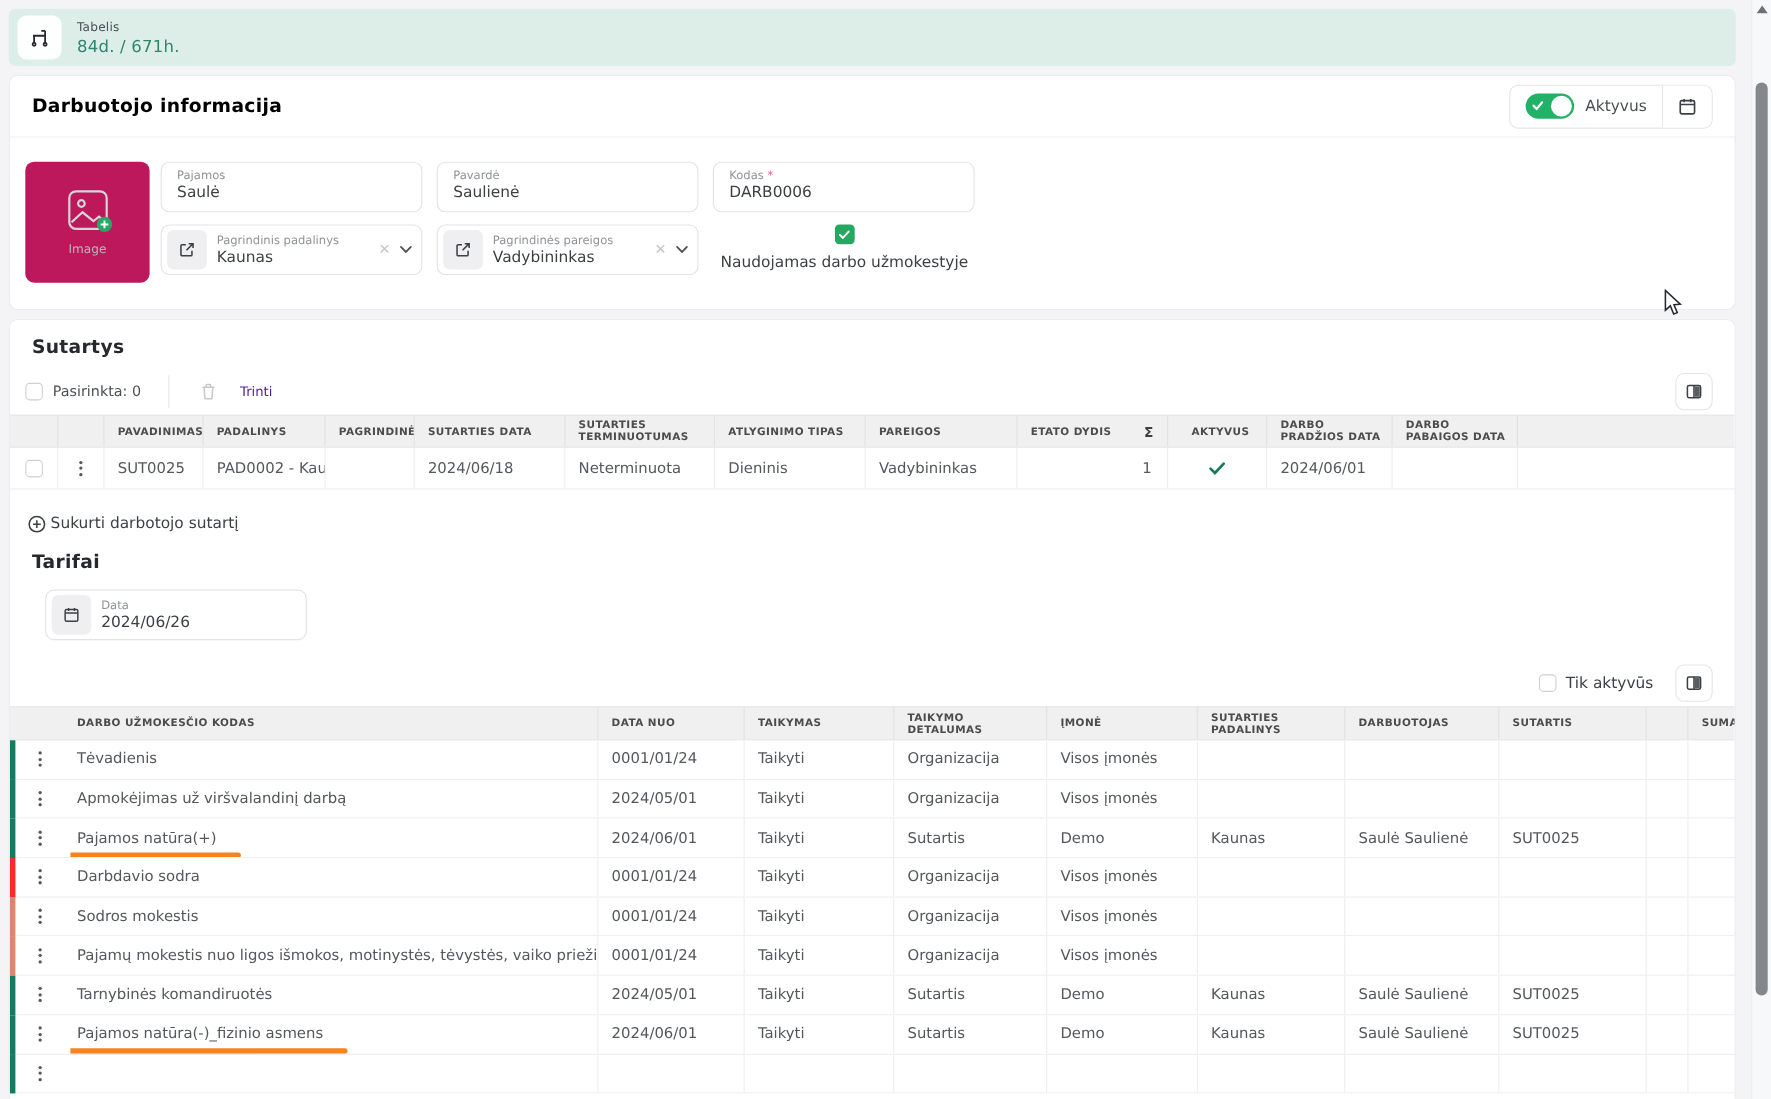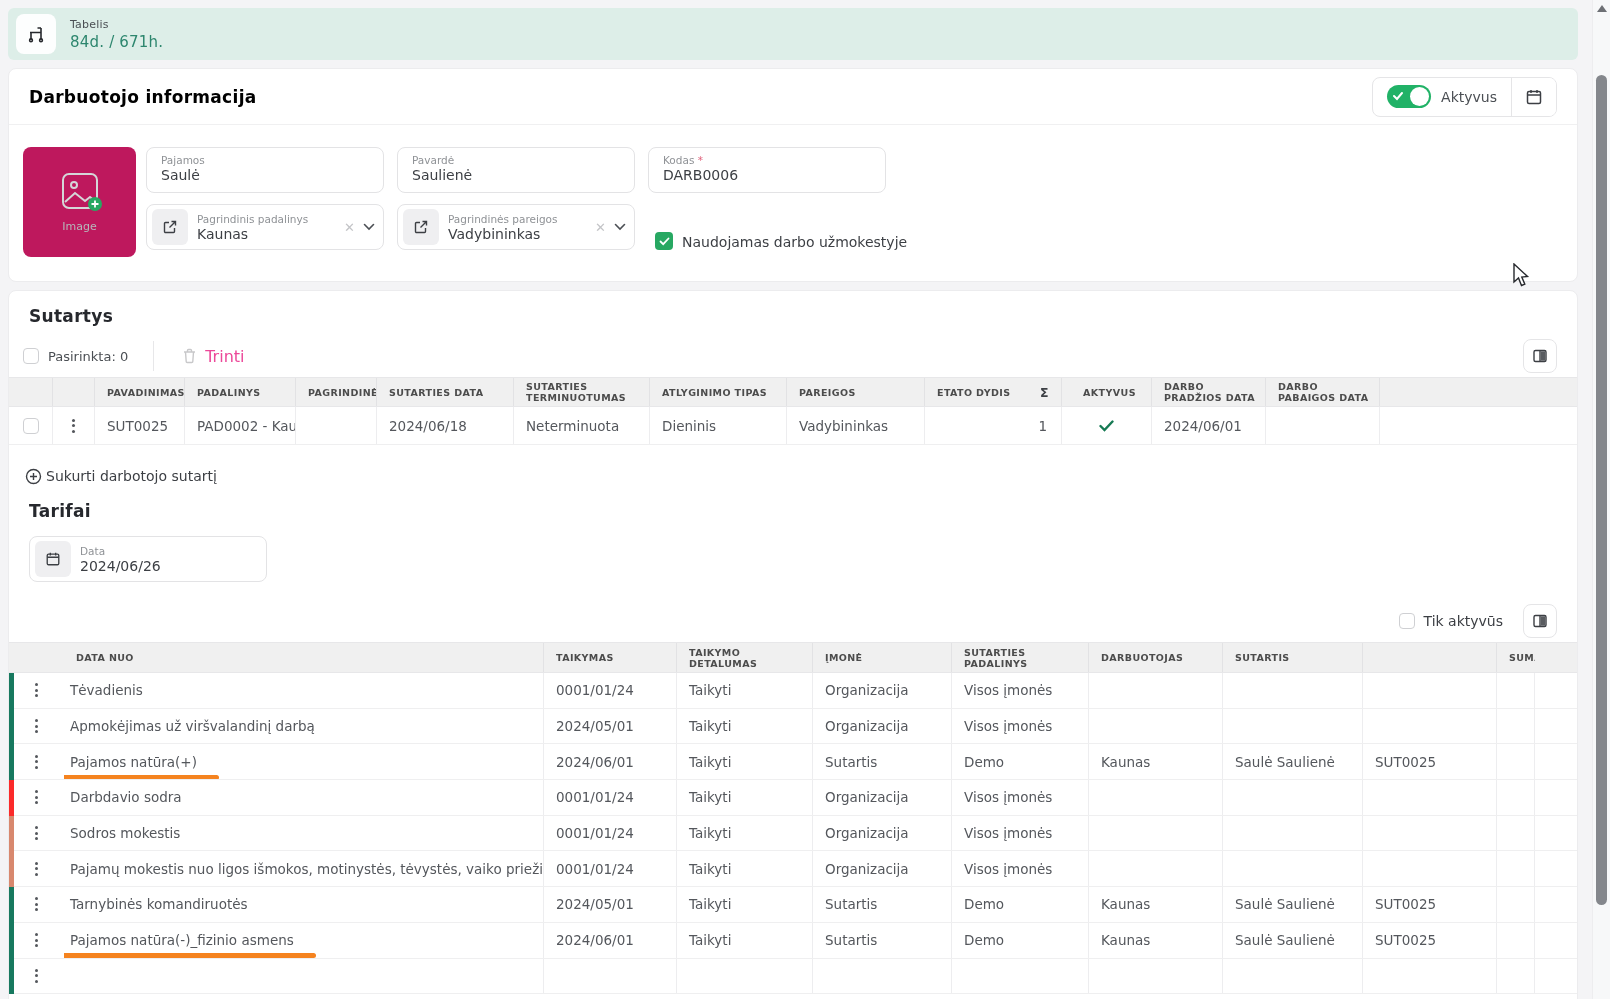--- a/index.html
+++ b/index.html
@@ -46,32 +46,32 @@
   .fbox .flabel { font-size:10.5px; color:#8f9296; }
   .fbox .fvalue { font-size:14px; color:#3c3f44; margin-top:1px; white-space:nowrap; overflow:hidden; }
   .req { color:#e0607a; }
   .selbox { width:238px; height:46px; border:1px solid #e3e3e5; border-radius:8px; background:#fff; display:flex; align-items:center; padding:0 8px 0 5px; }
   .sel-icon { width:36px; height:36px; background:#efeff1; border-radius:6px; display:flex; align-items:center; justify-content:center; flex:none; }
   .sel-texts { margin-left:9px; flex:1; min-width:0; }
   .sel-texts .flabel { font-size:10.5px; color:#8f9296; }
   .sel-texts .fvalue { font-size:14px; color:#3c3f44; margin-top:1px; white-space:nowrap; overflow:hidden; }
   .sel-clear { color:#c3c4c7; font-size:13px; padding:0 4px; cursor:pointer; }
   .chev { margin-left:4px; }
-  .cb-row { display:flex; align-items:flex-end; gap:9px; padding-left:7px; height:46px; }
+  .cb-row { display:flex; align-items:center; gap:9px; padding-left:7px; height:46px;flex-direction:column; }
   .cb-green { width:18px; height:18px; background:#27a862; border-radius:4px; display:flex; align-items:center; justify-content:center; flex:none; }
   .cb-label { font-size:14px; color:#3c3f44; }
 
   
   .main-card { padding-top:14px; height:720px; overflow:hidden; position:relative; }
   .section-title { font-size:17px; font-weight:bold; color:#26282d; letter-spacing:.3px; padding:0 20px; line-height:22px; }
   .toolbar { display:flex; align-items:center; margin-top:12px; height:34px; padding:0 20px 0 14px; }
   .checkbox { width:16px; height:16px; border:1.5px solid #cfd0d3; border-radius:4px; background:#fff; flex:none; }
   .toolbar .tb-label { font-size:13px; color:#4b4f54; margin-left:9px; }
   .toolbar .v-sep { width:1px; height:30px; background:#e7e7e9; margin:0 28px 0 25px; }
-  .tb-delete { display:flex; align-items:center; gap:8px; color:#ec4899; font-size:16px; }
+  .tb-delete { display:flex; align-items:center; gap:21px; color:#4c1d95; font-size:12px; }
   .col-btn { margin-left:auto; width:34px; height:34px; border:1px solid #e5e5e7; border-radius:8px; background:#fff; display:flex; align-items:center; justify-content:center; cursor:pointer; }
 
   
   .grid-row { display:grid; align-items:stretch; }
   .s-cols { grid-template-columns:44px 42px 90px 111px 81px 137px 136px 137px 138px 137px 90px 114px 114px 1fr; }
   .t-cols { grid-template-columns:55px 480px 133px 136px 139px 137px 134px 140px 134px 38px 1fr; }
   .thead { background:#f0f0f0; border-top:1px solid #e7e7e9; border-bottom:1px solid #e7e7e9; }
   .thead .hc { font-size:9.5px; font-weight:bold; color:#4c4c4c; text-transform:uppercase; letter-spacing:.4px; display:flex; align-items:center; padding:2px 6px 2px 12px; border-right:1px solid #e2e2e4; line-height:11px; overflow:hidden; }
   .thead .hc:last-child { border-right:none; }
   .s-head { height:30px; margin-top:4px; }
@@ -88,21 +88,21 @@
   .t-kebab { border-right:none !important; padding-left:22px; }
   .stripe { position:absolute; left:0; top:0; bottom:-1px; width:5px; }
   .stripe-green { background:#17795f; }
   .stripe-red { background:#fb2a2a; }
   .stripe-salmon { background:#d8886e; }
   .code-wrap { position:relative; display:inline-block; max-width:100%; }
   .code-underline { position:absolute; left:-17px; right:-22px; bottom:-10px; height:5px; border-radius:3px; background:#f5831f; }
 
   .create-link { display:flex; align-items:center; gap:4px; margin:20px 20px 13px 16px; height:22px; font-size:14px; color:#3c3f44; cursor:pointer; }
   .tarifai-title { margin-top:6px; }
-  .date-box { margin:14px 0 0 20px; width:238px; height:46px; border:1px solid #e3e3e5; border-radius:8px; display:flex; align-items:center; padding:0 8px 0 5px; }
+  .date-box { margin:14px 0 0 32px; width:238px; height:46px; border:1px solid #e3e3e5; border-radius:8px; display:flex; align-items:center; padding:0 8px 0 5px; }
   .controls-row { display:flex; align-items:center; justify-content:flex-end; margin-top:22px; height:34px; padding:0 20px; gap:12px; }
   .only-active { display:flex; align-items:center; gap:9px; font-size:14px; color:#3c3f44; }
   .controls-row .col-btn { margin-left:8px; }
 
   .cursor { position:absolute; left:1510px; top:263px; pointer-events:none; z-index:50; }
 </style>
 </head>
 <body>
 
 <div class="content">
@@ -317,20 +317,21 @@
         <svg width="16" height="16" viewBox="0 0 16 16" fill="none" stroke="#3c3f44" stroke-width="1.4">
             <rect x="2" y="2.5" width="12" height="11" rx="1.5"></rect>
             <path d="M8 2.5 V13.5"></path>
             <rect x="8.8" y="3.3" width="4.4" height="9.4" fill="#3c3f44" stroke="none" opacity="0.85"></rect>
           </svg>
       </button>
     </div>
 
     <div class="grid-row t-cols thead t-head">
       <div class="hc" style="border-right:none;"></div>
+      <div class="hc" style="padding-left:6px;">DARBO UŽMOKESČIO KODAS</div>
       <div class="hc">DATA NUO</div>
       <div class="hc">TAIKYMAS</div>
       <div class="hc">TAIKYMO DETALUMAS</div>
       <div class="hc">ĮMONĖ</div>
       <div class="hc">SUTARTIES PADALINYS</div>
       <div class="hc">DARBUOTOJAS</div>
       <div class="hc">SUTARTIS</div>
       <div class="hc"></div>
       <div class="hc">SUMA</div>
     </div>

